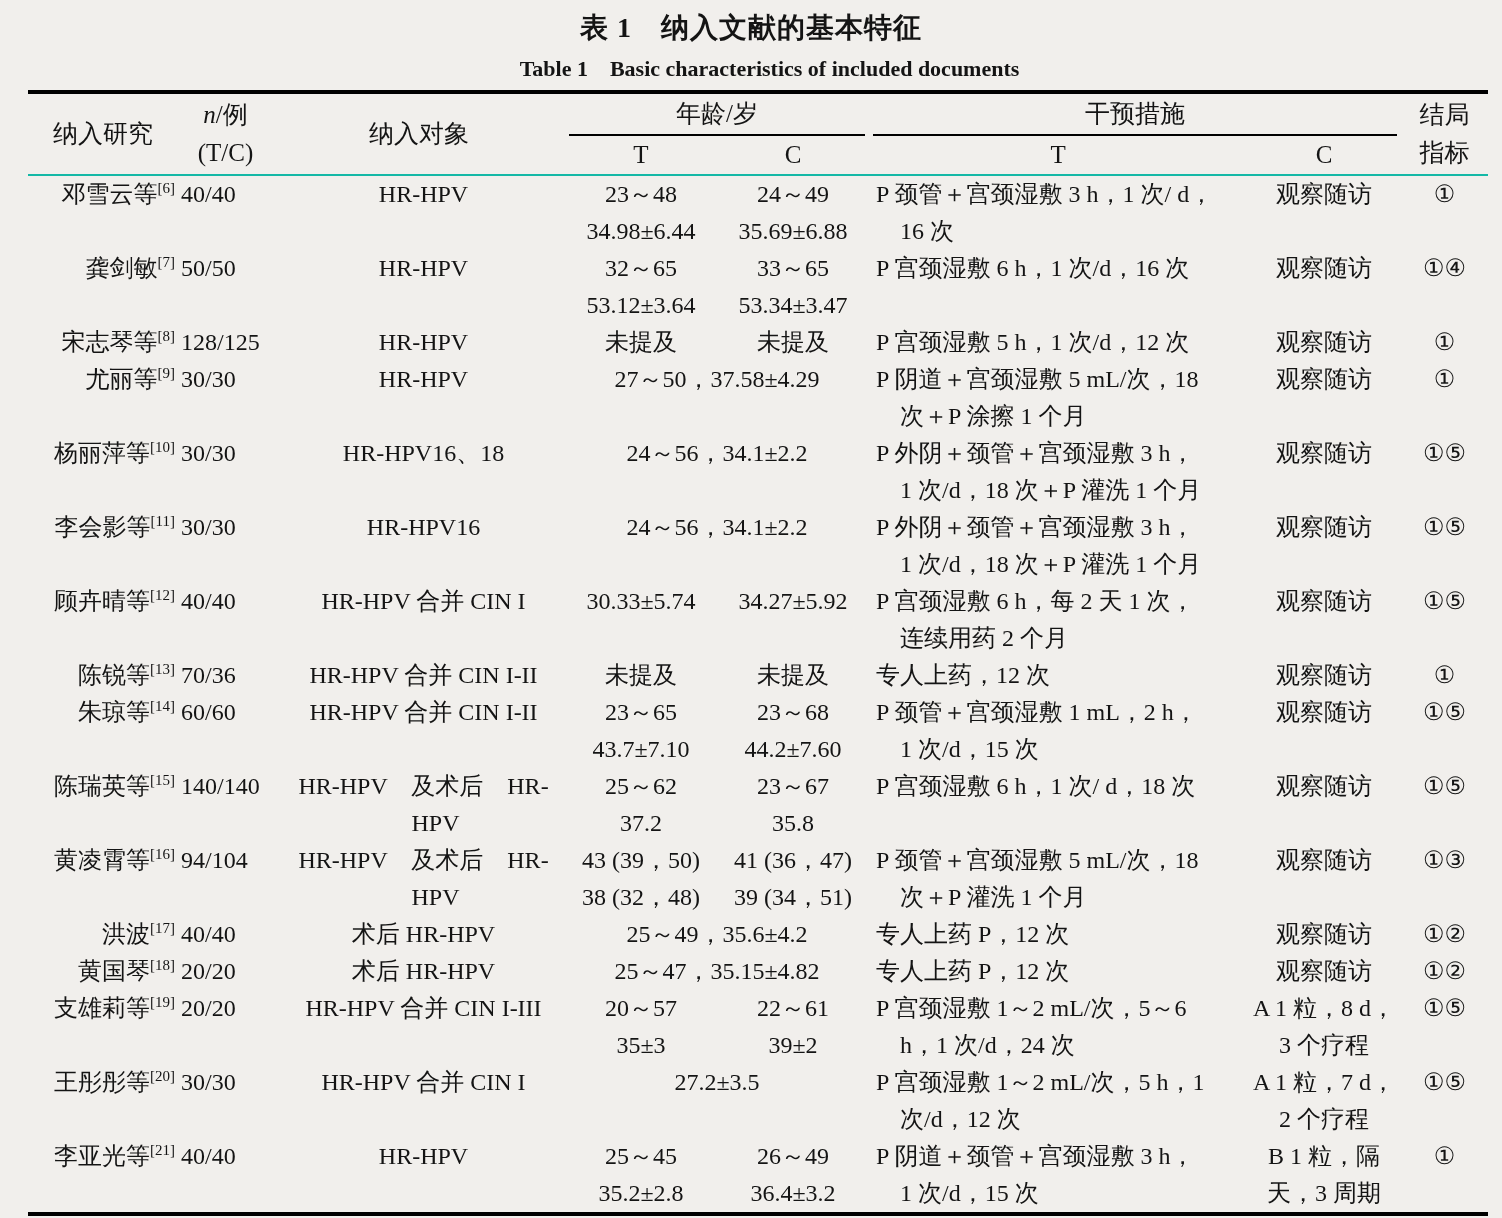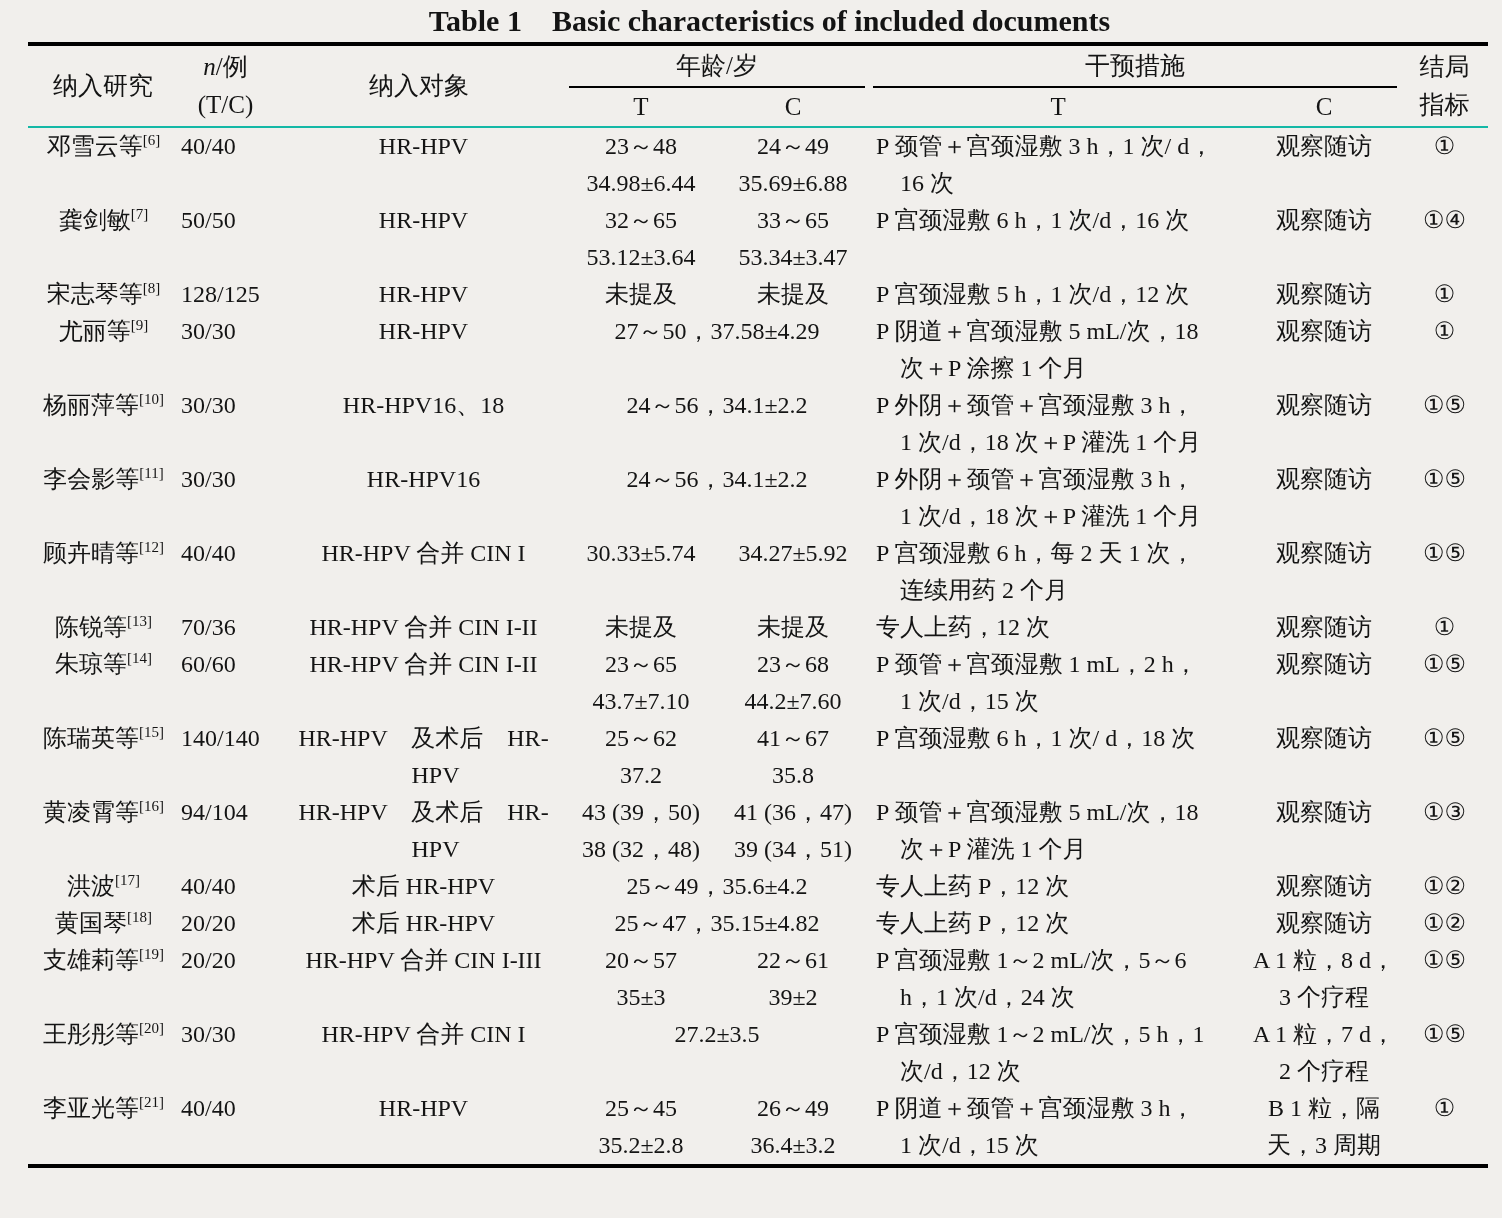--- a/index.html
+++ b/index.html
@@ -21,21 +21,21 @@
     font-weight: bold;
     font-size: 28px;
     line-height: 40px;
     padding-top: 8px;
     letter-spacing: 1px;
     white-space: pre-line;
   }
   .title-en {
     text-align: center;
     font-weight: bold;
-    font-size: 30px;
+    font-size: 22px;
     line-height: 42px;
     white-space: pre-line;
     padding-left: 37px;
   }
   table.chars {
     margin-left: 28px;
     width: 1460px;
     table-layout: fixed;
     border-collapse: collapse;
     font-size: 24px;
@@ -59,38 +59,39 @@
     padding-bottom: 1px;
     line-height: 39px;
   }
   td {
     vertical-align: top;
     padding: 0 3px;
     line-height: 37px;
     white-space: pre-line;
     overflow: hidden;
   }
-  td.study   { text-align: center; padding-left: 4px; }
+  td.study   { text-align: right; padding-left: 4px; }
   td.n       { }
   td.subject { text-align: center; padding-left: 12px; }
   td.age     { text-align: center; padding-left: 3px; }
   td.int     { text-align: left; padding-left: 7px; }
   td.intc    { text-align: center; padding: 0 2px; }
   td.outcome { text-align: center; }
   sup {
     font-size: 15px;
     line-height: 0;
     vertical-align: 9px;
   }
   th .ital { font-style: italic; }
 </style>
 </head>
 <body>
 
 <div class="page">
+  <div class="title-zh">表 1　纳入文献的基本特征</div>
   <div class="title-en">Table 1　Basic characteristics of included documents</div>
 
   <table class="chars">
     <colgroup>
       <col style="width:150px">
         <col style="width:95px">
         <col style="width:292px">
       <col style="width:152px">
         <col style="width:152px">
       <col style="width:378px">
@@ -233,21 +234,21 @@
         <td class="outcome">①⑤</td>
       </tr>
 
       <tr>
         <td class="study"><span>陈瑞英等</span><sup>[15]</sup></td>
         <td class="n">140/140</td>
         <td class="subject">HR-HPV　及术后　HR-
 　HPV</td>
         <td class="age">25～62
 37.2</td>
-        <td class="age">41～67
+        <td class="age">23～67
 35.8</td>
         <td class="int">P 宫颈湿敷 6 h，1 次/ d，18 次</td>
         <td class="intc">观察随访</td>
         <td class="outcome">①⑤</td>
       </tr>
 
       <tr>
         <td class="study"><span>黄凌霄等</span><sup>[16]</sup></td>
         <td class="n">94/104</td>
         <td class="subject">HR-HPV　及术后　HR-

